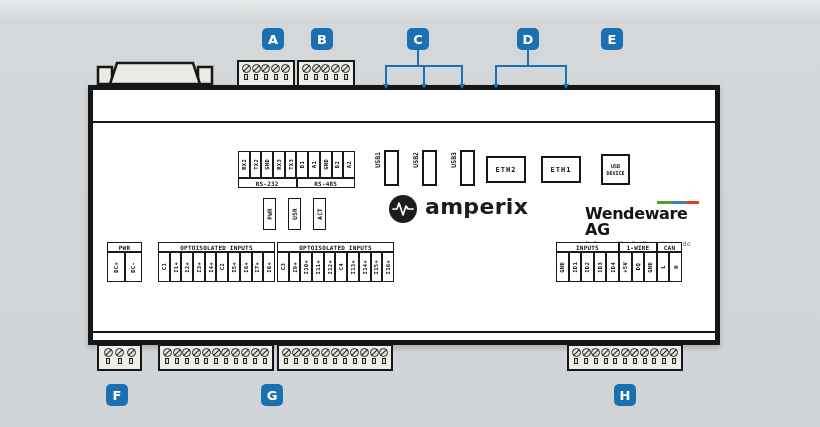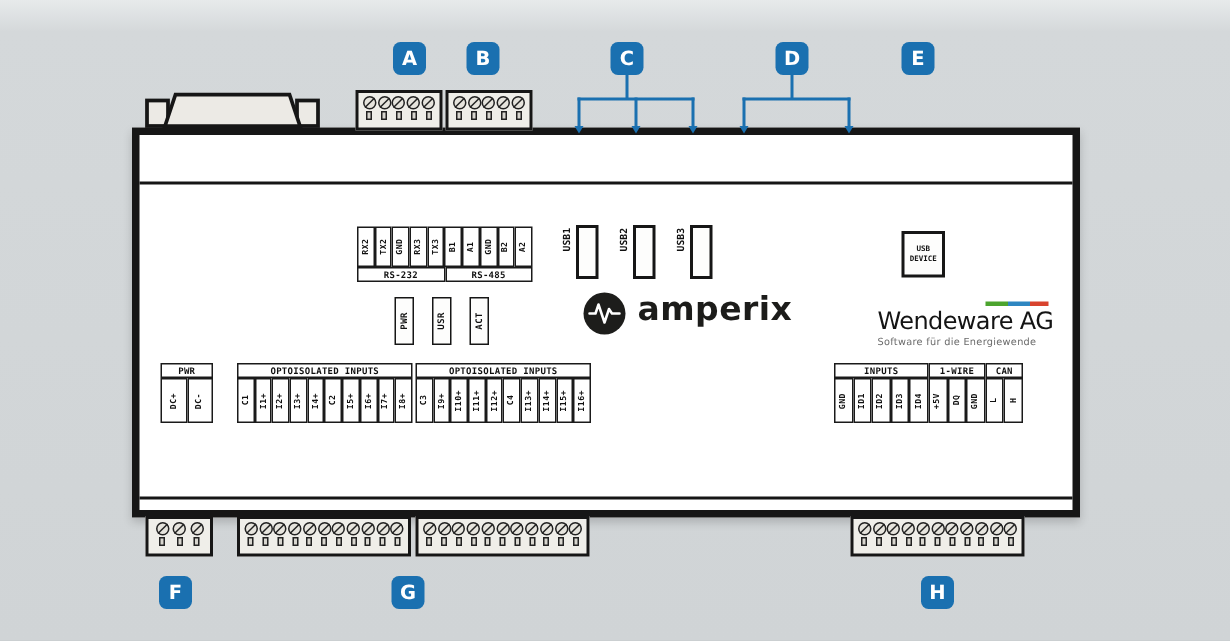--- a/index.html
+++ b/index.html
@@ -65,21 +65,21 @@
          display:flex; align-items:center; justify-content:center; }
   .led .vtext { font-size:6px; }
 
   
   .brand { display:flex; align-items:flex-start; gap:7px; z-index:2; }
   .brand-text { font-family:"DejaVu Sans","Liberation Sans",sans-serif; font-weight:bold;
                 font-size:22px; color:#1c1c1a; letter-spacing:0.3px; }
   .vendor { width:132px; z-index:2; }
   .gradline { width:42px; height:3px; margin:0 0 2px 72px;
               background:linear-gradient(90deg,#4ca42e 0 35%,#2e86c1 35% 70%,#d8432e 70% 100%); }
-  .vendor-name { font-family:"DejaVu Sans","Liberation Sans",sans-serif; font-weight:normal;
+  .vendor-name { font-family:"DejaVu Sans","Liberation Sans",sans-serif; font-weight:bold;
                  font-size:16px; color:#141414; letter-spacing:-0.4px; line-height:1; }
   .vendor-tagline { font-family:"DejaVu Sans","Liberation Sans",sans-serif; font-size:6.5px;
                     color:#6a6a6a; letter-spacing:0.2px; margin-top:2px; }
 </style>
 </head>
 <body>
 
 <div class="stage">
 
   <div class="device">
@@ -221,20 +221,25 @@
       <div class="usb-module">
       <span class="vlabel">USB2</span>
       <span class="usb-slot"></span>
     </div>
       <div class="usb-module">
       <span class="vlabel">USB3</span>
       <span class="usb-slot"></span>
     </div>
     </div>
 
+  <div class="eth-strip abs" style="left:486px; top:156px;">
+
+  <div class="eth-port">ETH2</div>
+      <div class="eth-port">ETH1</div>
+    </div>
 
   <div class="usb-device abs" style="left:601px; top:154px;">USB DEVICE</div>
 
   <div class="led-strip abs" style="left:263px; top:198px;">
 
   <div class="led">
         <span class="vtext">PWR</span>
       </div>
       <div class="led">
         <span class="vtext">USR</span>

